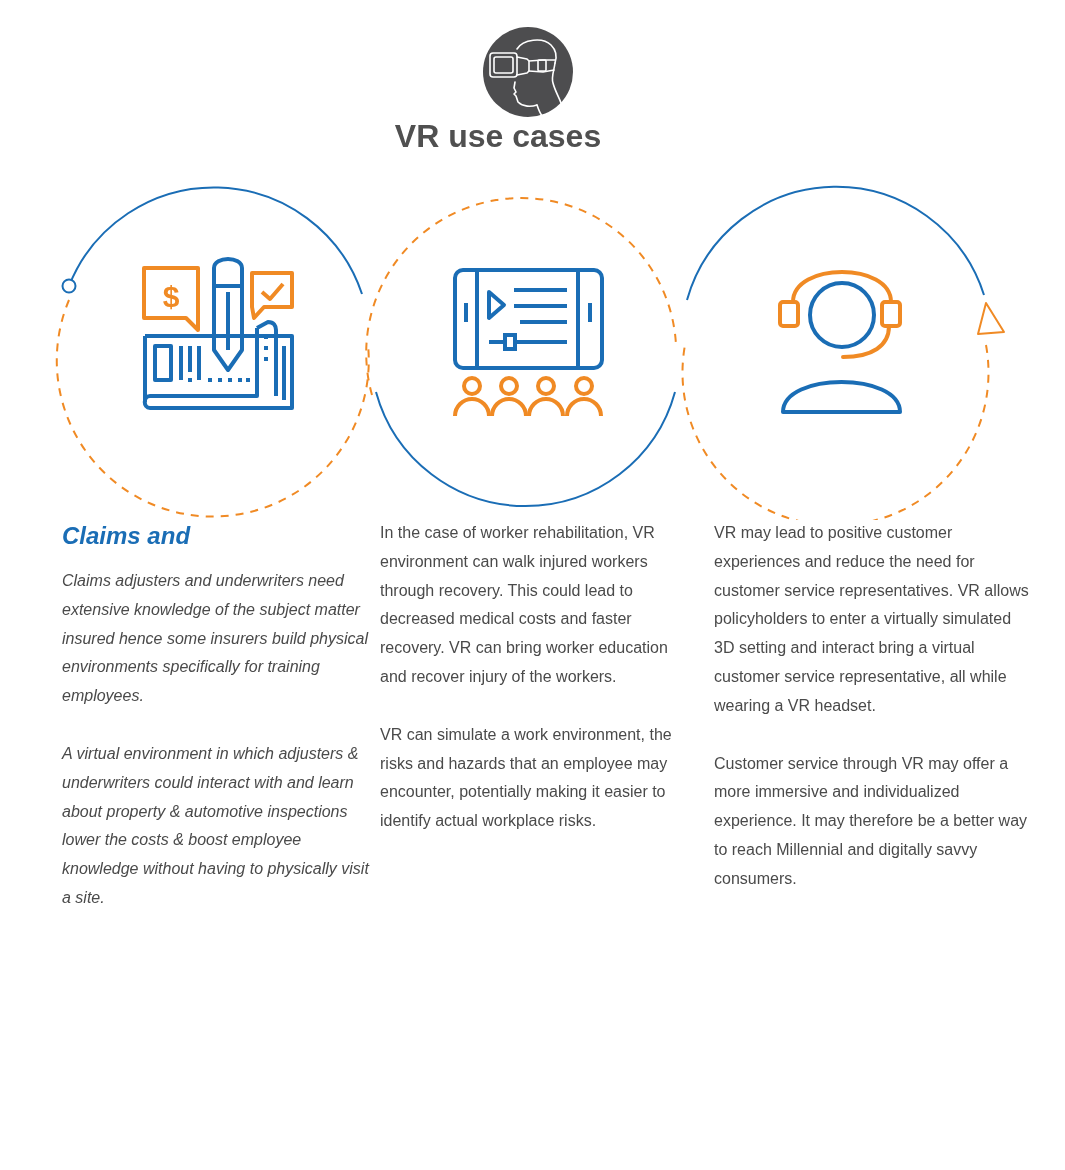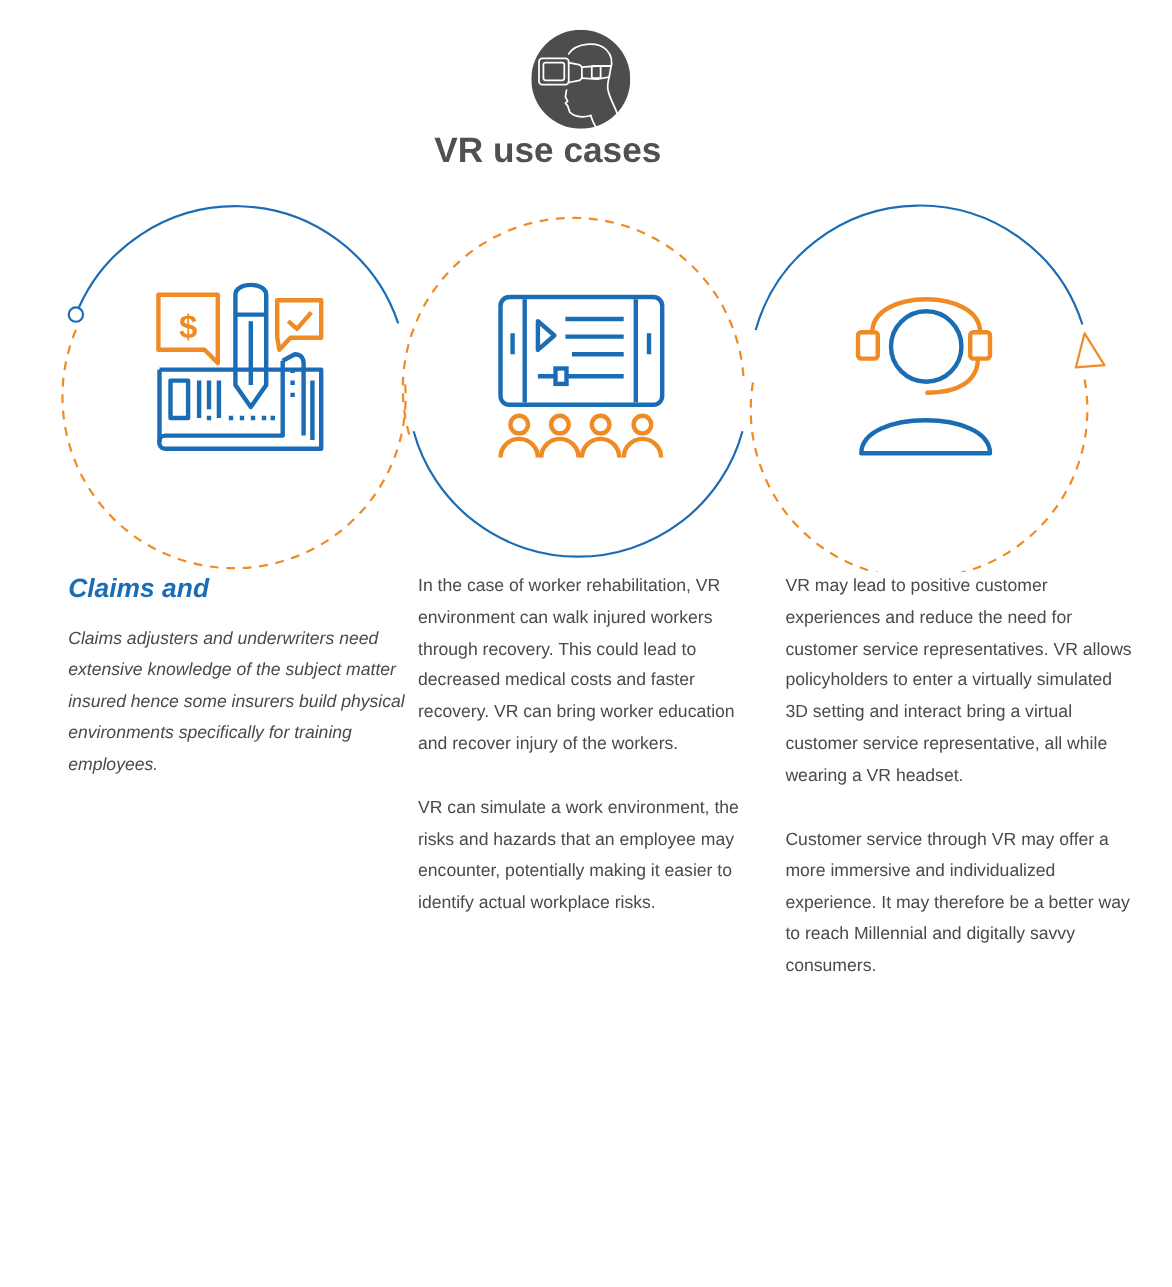--- a/index.html
+++ b/index.html
@@ -103,20 +103,21 @@
     <rect x="882" y="302" width="18" height="24" rx="3" stroke="#f08a24"></rect>
     <path d="M889 326 C889 346 872 357 843 357" stroke="#f08a24"></path>
   </g>
 </svg>
 
 <div class="col col1">
   <h2>
     <span>Claims and</span><br>
   </h2>
   <p>Claims adjusters and underwriters need extensive knowledge of the subject matter insured hence some insurers build physical environments specifically for training employees.</p>
+  <p>A virtual environment in which adjusters &amp; underwriters could interact with and learn about property &amp; automotive inspections lower the costs &amp; boost employee knowledge without having to physically visit a site.</p>
 </div>
 
 <div class="col col2">
   <p>In the case of worker rehabilitation, VR environment can walk injured workers through recovery. This could lead to decreased medical costs and faster recovery. VR can bring worker education and recover injury of the workers.</p>
   <p>VR can simulate a work environment, the risks and hazards that an employee may encounter, potentially making it easier to identify actual workplace risks.</p>
 </div>
 
 <div class="col col3">
   <p>VR may lead to positive customer experiences and reduce the need for customer service representatives. VR allows policyholders to enter a virtually simulated 3D setting and interact bring a virtual customer service representative, all while wearing a VR headset.</p>
   <p>Customer service through VR may offer a more immersive and individualized experience. It may therefore be a better way to reach Millennial and digitally savvy consumers.</p>

